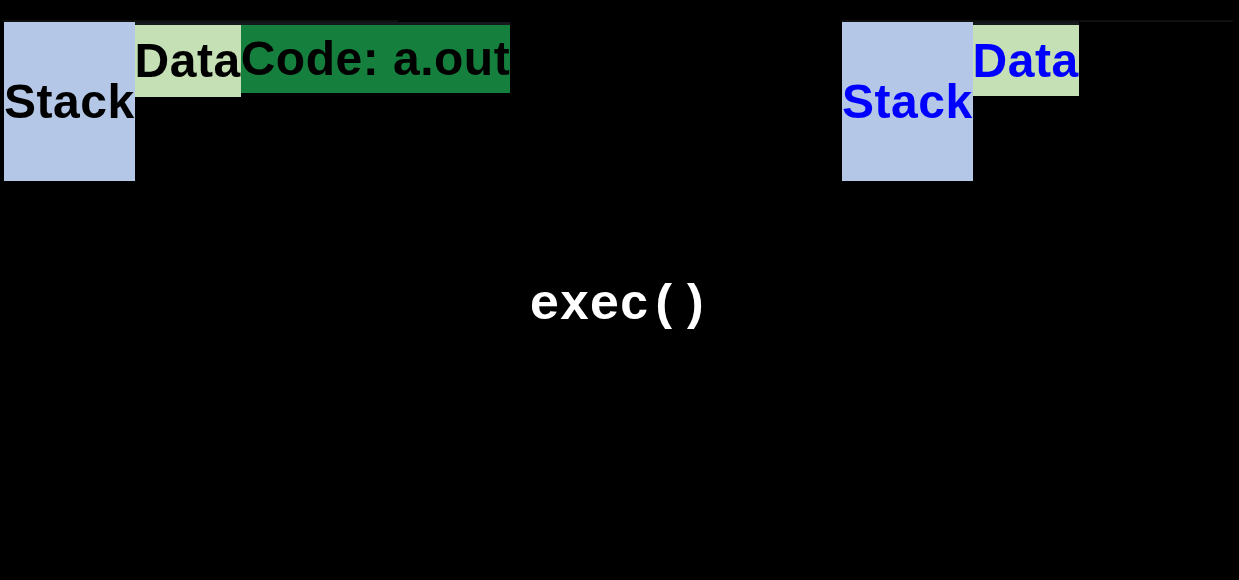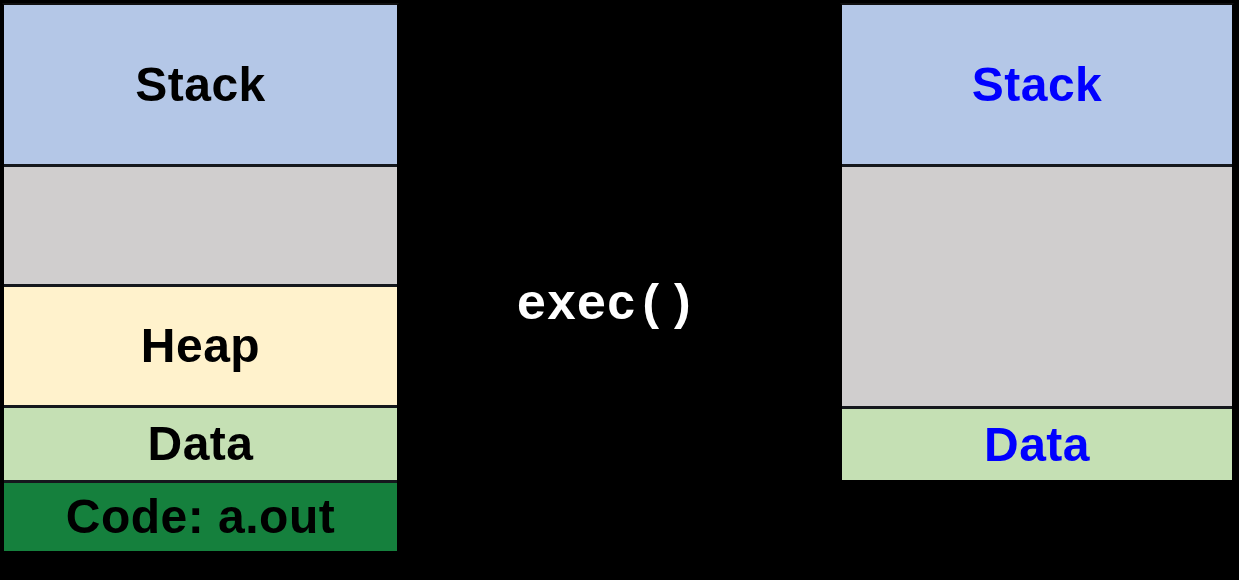--- a/index.html
+++ b/index.html
@@ -10,24 +10,23 @@
   .stage {
     position: relative;
     width: 1239px;
     height: 580px;
     background: #000000;
     overflow: hidden;
     font-family: "Liberation Sans", sans-serif;
   }
   .column {
     position: absolute;
-    top: 3px;
+    top: 20px;
     height: 551px;
     display: flex;
-    flex-direction: column;
     box-sizing: border-box;
     border-left: 2px solid #000000;
     border-right: 2px solid #000000;
     border-top: 2px solid #101010;
     border-bottom: 3px solid #000000;
   }
   .col-before { left: 2px;   width: 397px; }
   .col-after  { left: 840px; width: 394px; }
   .seg {
     box-sizing: border-box;
@@ -51,21 +50,21 @@
   .h-b-heap  { height: 121px; }
   .h-b-data  { height: 75px;  }
   .h-b-code  { height: 71px;  }
   
   .h-a-stack { height: 159px; }
   .h-a-gap   { height: 242px; }
   .h-a-data  { height: 74px;  }
   .h-a-code  { height: 71px;  }
   .exec-label {
     position: absolute;
-    left: 386px;
+    left: 399px;
     width: 441px;
     top: 278px;
     height: 54px;
     display: flex;
     align-items: center;
     justify-content: center;
     font-family: "Liberation Mono", "DejaVu Sans Mono", monospace;
     font-weight: bold;
     font-size: 50px;
     letter-spacing: 0px;
@@ -76,23 +75,20 @@
 <body>
 
 <div class="stage">
 
   <div class="column col-before">
     <div class="seg first h-b-stack" style="background-color: rgb(180, 199, 231);">
       <span class="seg-label" style="color: rgb(0, 0, 0);">Stack</span>
     </div>
     <div class="seg h-b-gap" style="background-color: rgb(208, 206, 206);">
       <span class="seg-label" style="color: rgb(0, 0, 0);"></span>
-    </div>
-    <div class="seg h-b-heap" style="background-color: rgb(255, 242, 204);">
-      <span class="seg-label" style="color: rgb(0, 0, 0);">Heap</span>
     </div>
     <div class="seg h-b-data" style="background-color: rgb(197, 224, 180);">
       <span class="seg-label" style="color: rgb(0, 0, 0);">Data</span>
     </div>
     <div class="seg h-b-code" style="background-color: #15803d;">
       <span class="seg-label" style="color: rgb(0, 0, 0);">Code: a.out</span>
     </div>
   </div>
 
   <div class="exec-label" style="color: rgb(255, 255, 255);">exec()</div>

